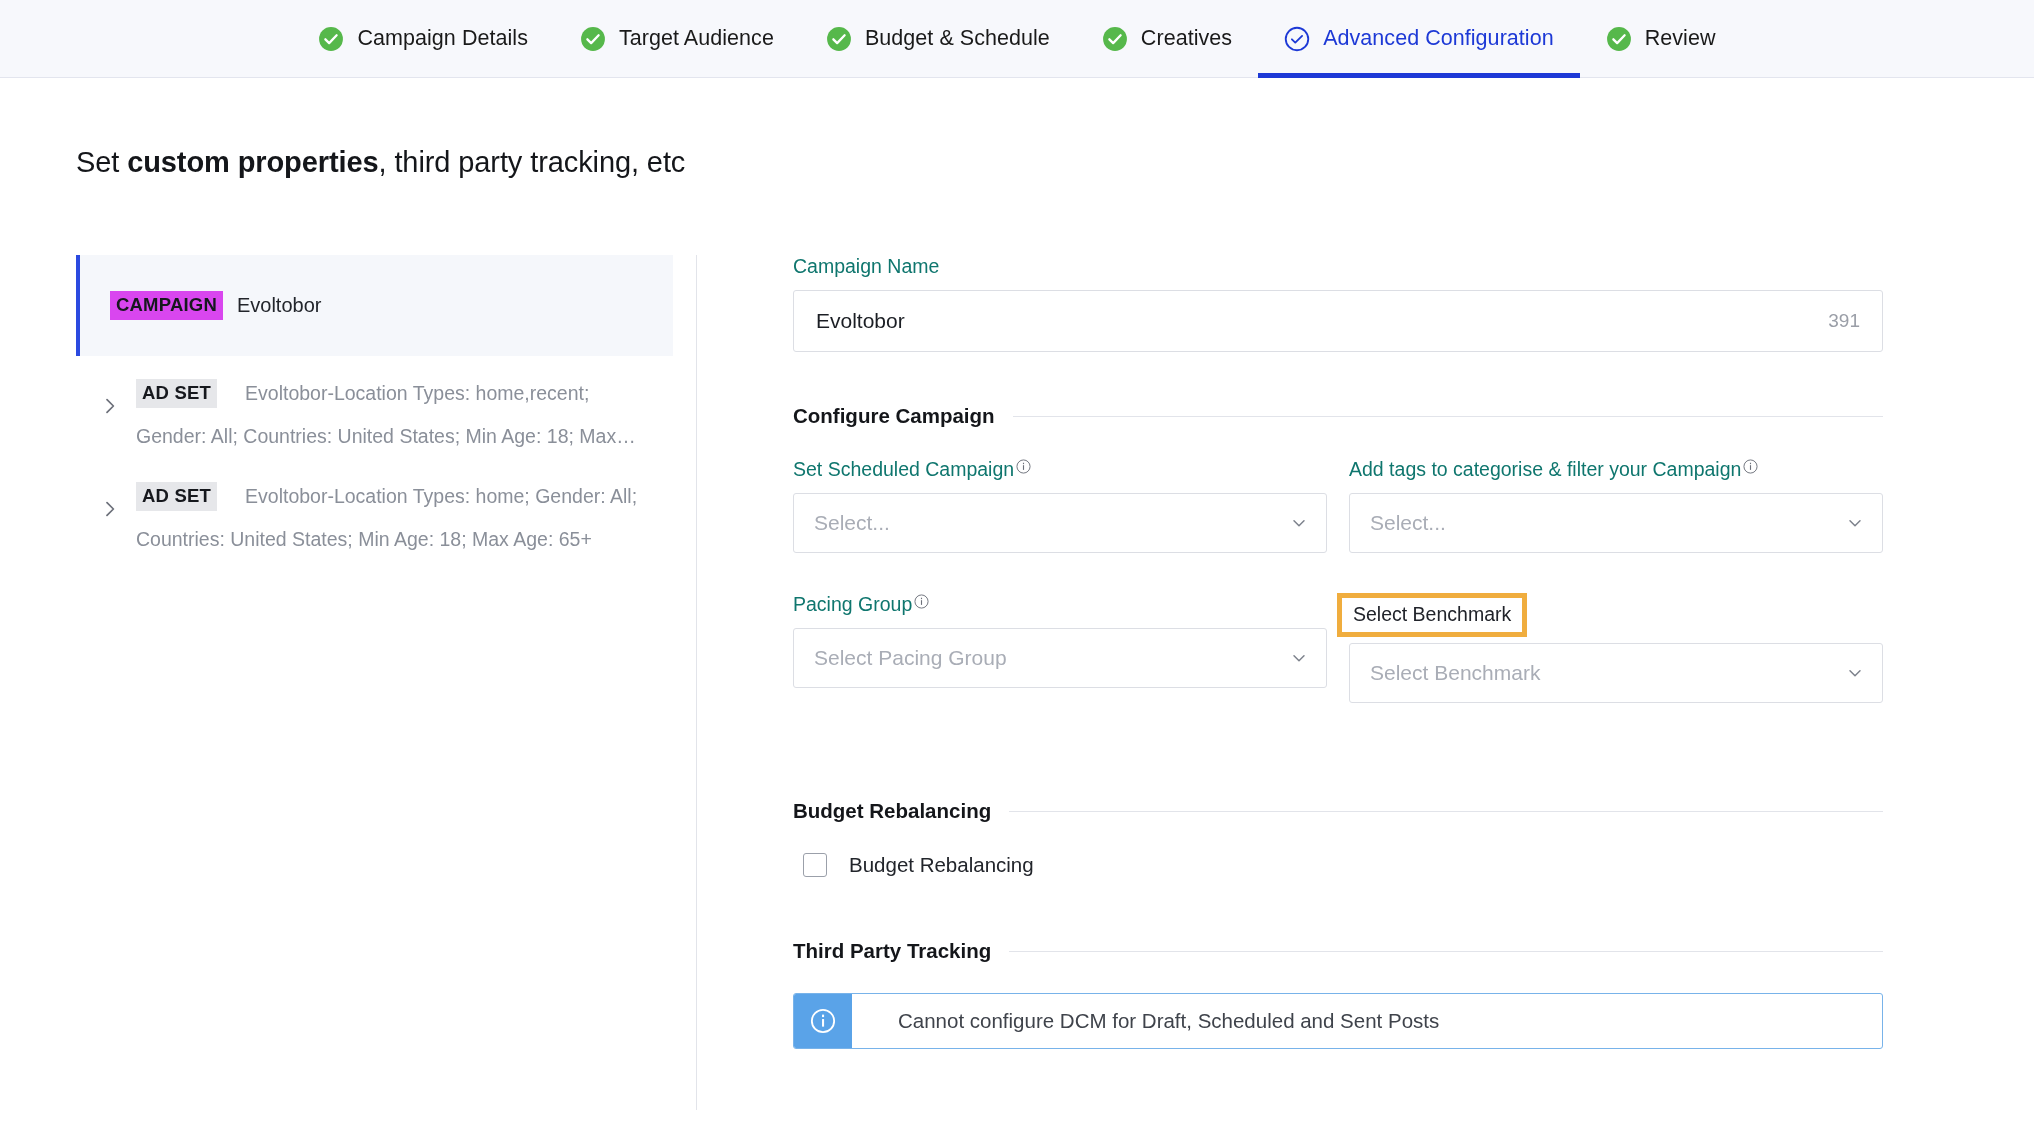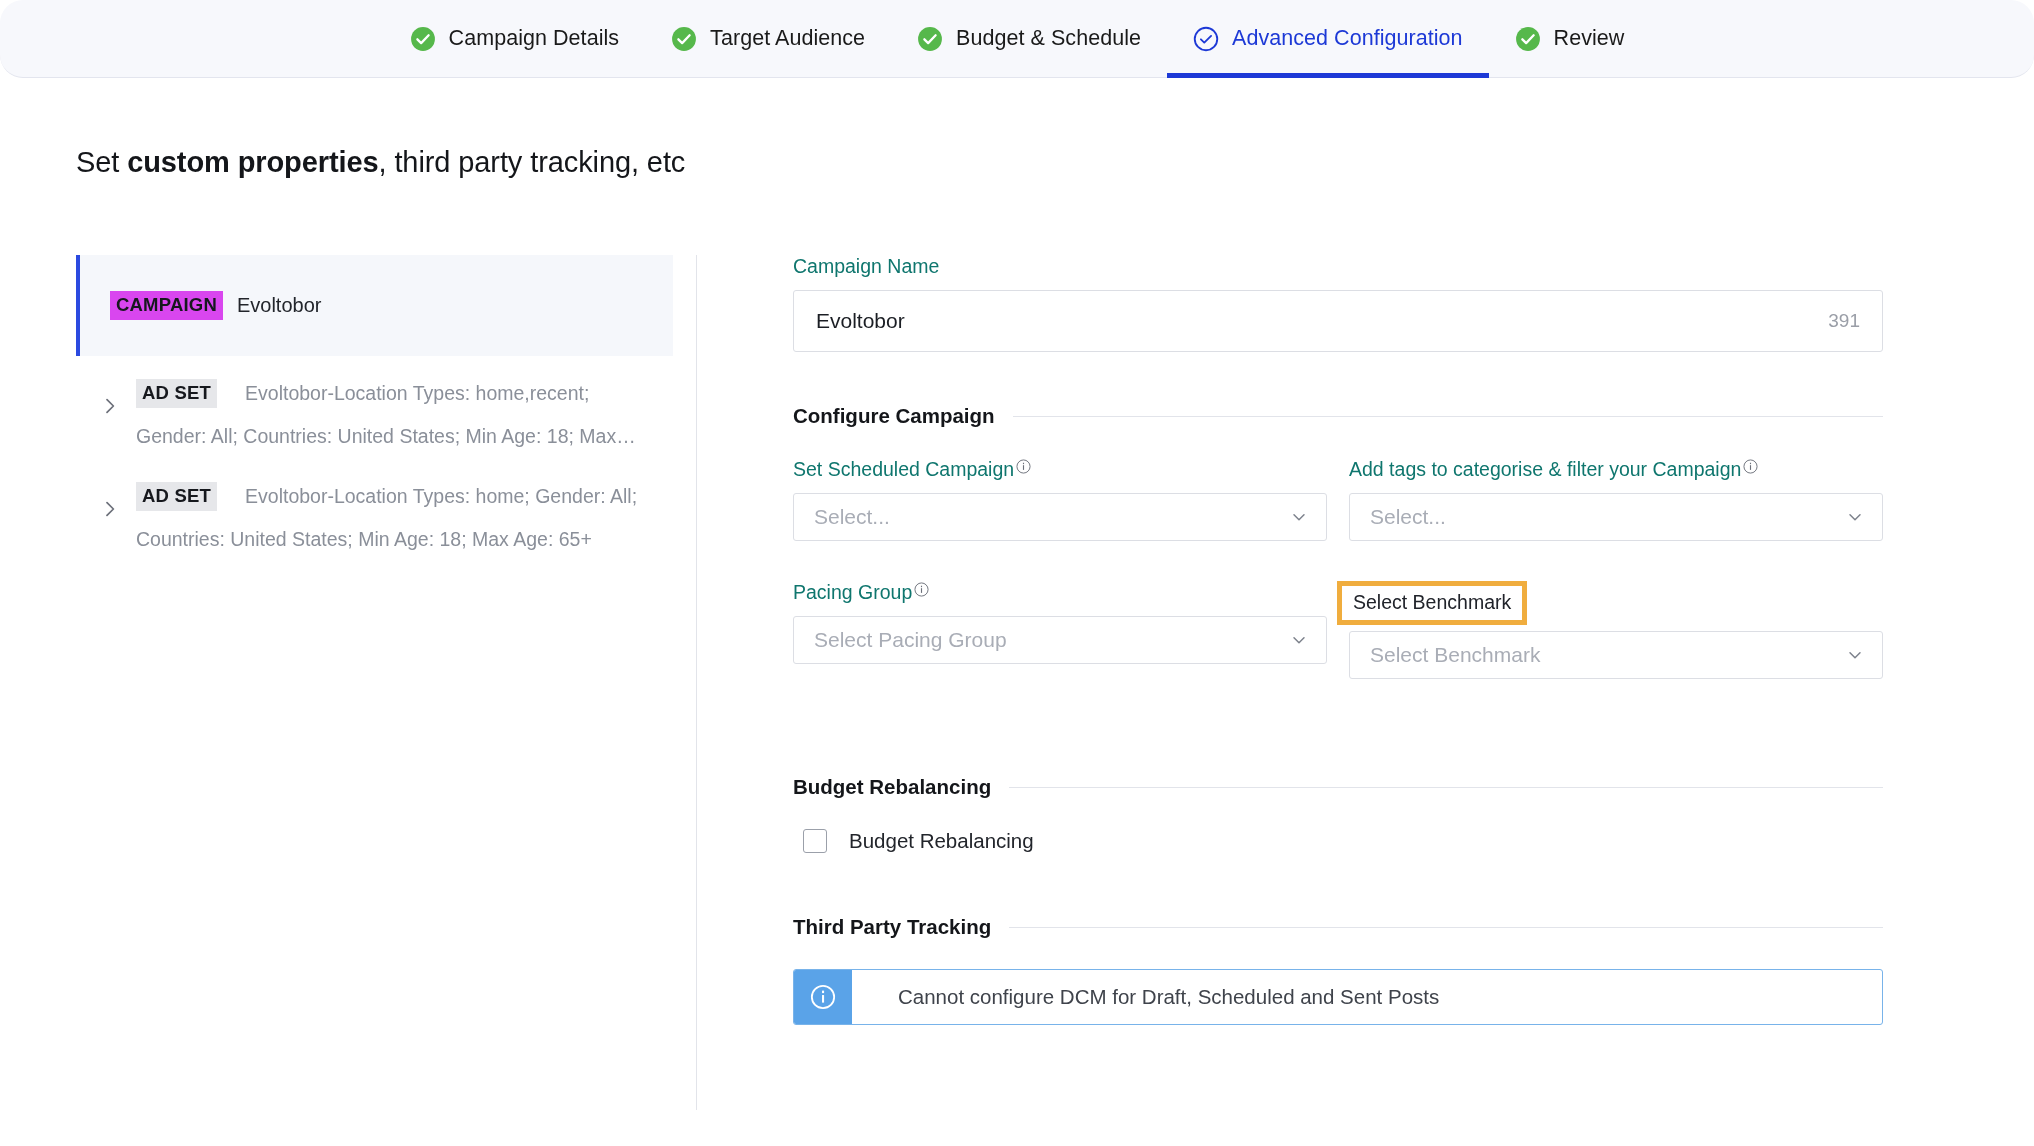--- a/index.html
+++ b/index.html
@@ -16,21 +16,20 @@
   .wizard-bar {
     position: relative;
     width: 2034px;
     height: 78px;
     background: #f7f8fc;
     border-bottom: 1px solid #e3e5ee;
     display: flex;
     align-items: center;
     justify-content: center;
     gap: 0px;
-    border-radius: 23px;
   }
   .wizard-tab {
     height: 78px;
     display: flex;
     align-items: center;
     gap: 13px;
     padding: 0 26px;
     cursor: pointer;
     position: relative;
   }
@@ -192,21 +191,21 @@
     flex: 1 1 auto;
     height: 1px;
     background: #e2e4ea;
   }
 
   .row2 { display: flex; gap: 22px; }
   .col { width: 534px; position: relative; }
 
   .select-box {
     width: 534px;
-    height: 48px;
+    height: 60px;
     border: 1px solid #dcdee4;
     border-radius: 3px;
     background: #fff;
     display: flex;
     align-items: center;
     padding: 0 20px;
     cursor: pointer;
     position: relative;
   }
   .select-box .ph { font-size: 21px; color: #a9adb6; }
@@ -296,20 +295,27 @@
   </div>
 
   <div class="wizard-tab">
     <svg class="step-icon" viewBox="0 0 24 24">
       <circle cx="12" cy="12" r="11" fill="#56b84b"></circle>
       <path d="M6.8 12.3 L10.3 15.8 L17.2 8.6" fill="none" stroke="#ffffff" stroke-width="2.1" stroke-linecap="round" stroke-linejoin="round"></path>
     </svg>
     <span class="tab-label">Budget &amp; Schedule</span>
   </div>
 
+  <div class="wizard-tab">
+    <svg class="step-icon" viewBox="0 0 24 24">
+      <circle cx="12" cy="12" r="11" fill="#56b84b"></circle>
+      <path d="M6.8 12.3 L10.3 15.8 L17.2 8.6" fill="none" stroke="#ffffff" stroke-width="2.1" stroke-linecap="round" stroke-linejoin="round"></path>
+    </svg>
+    <span class="tab-label">Creatives</span>
+  </div>
 
   <div class="wizard-tab active">
     <svg class="step-icon" viewBox="0 0 24 24">
       <circle cx="12" cy="12" r="10.4" fill="none" stroke="#1d39d6" stroke-width="1.7"></circle>
       <path d="M7.3 12.3 L10.4 15.3 L16.7 9.1" fill="none" stroke="#1d39d6" stroke-width="1.7" stroke-linecap="round" stroke-linejoin="round"></path>
     </svg>
     <span class="tab-label">Advanced Configuration</span>
   </div>
 
   <div class="wizard-tab">

